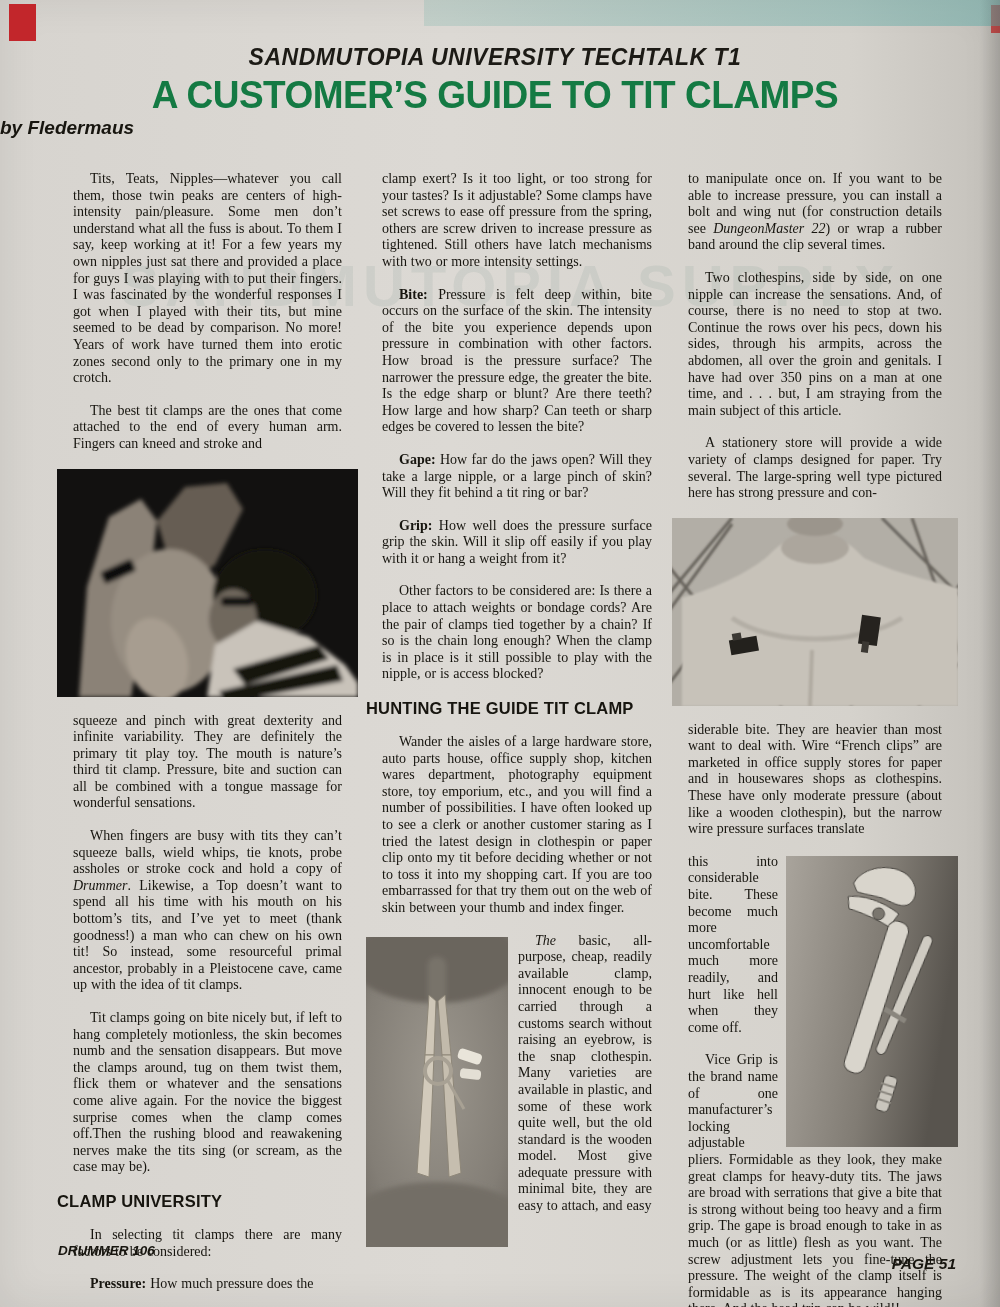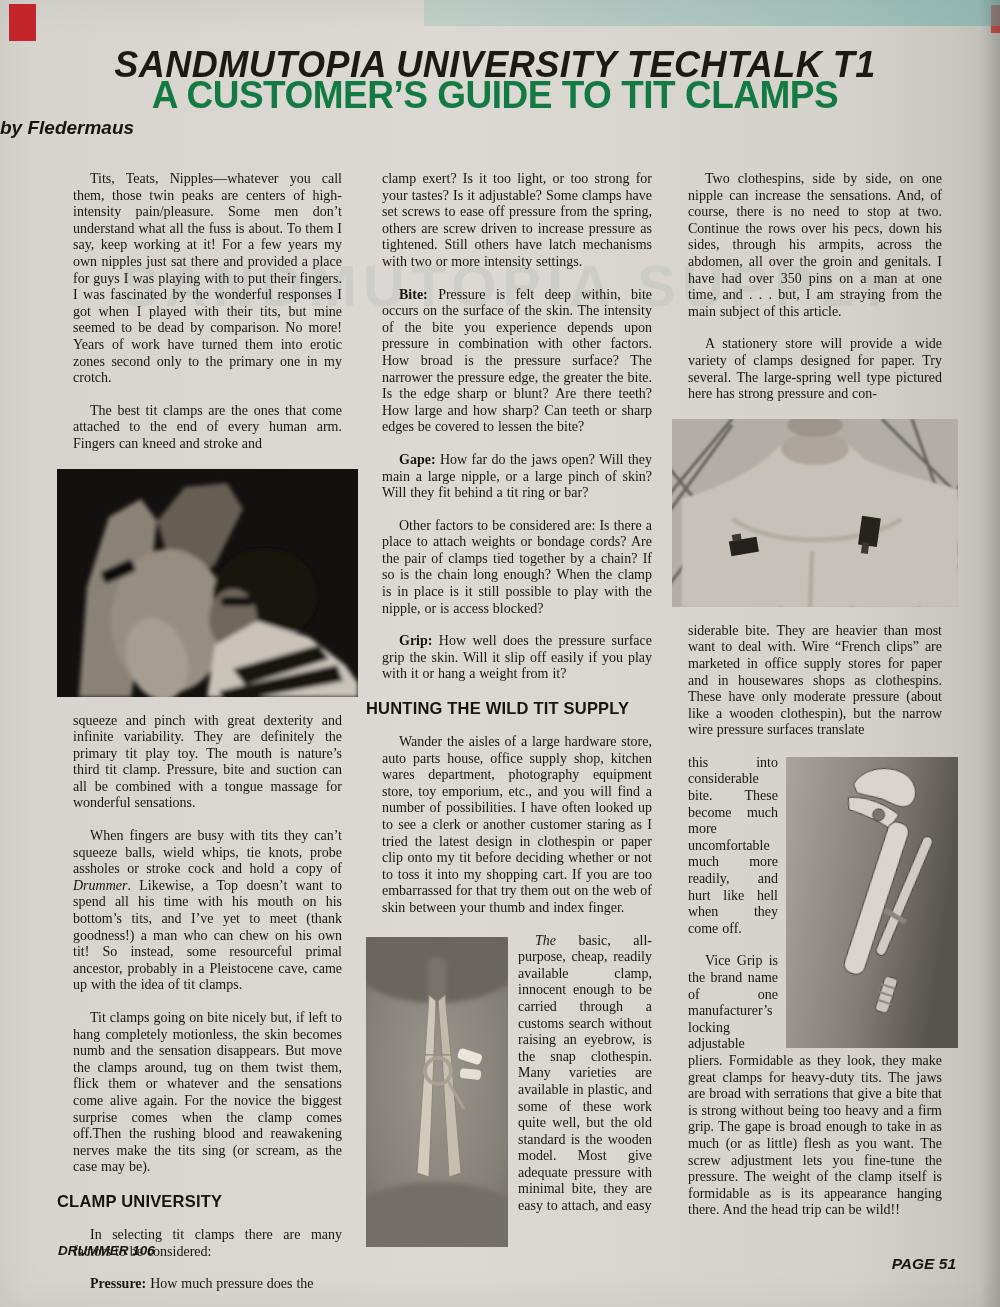--- a/index.html
+++ b/index.html
@@ -17,21 +17,21 @@
   .edge-shade{position:absolute;right:0;top:0;width:20px;height:100%;
     background:linear-gradient(90deg,rgba(0,0,0,0),rgba(0,0,0,.14));}
   .ghost{
     position:absolute;left:40px;right:20px;top:252px;text-align:center;
     font-family:"Liberation Sans",sans-serif;font-weight:bold;font-size:58px;letter-spacing:6px;
     color:rgba(35,80,70,.07);pointer-events:none;white-space:nowrap;
   }
   
   .kicker{position:absolute;left:0;right:10px;top:44px;text-align:center;
     font-family:"Liberation Sans",sans-serif;font-style:italic;font-weight:600;
-    font-size:36px;letter-spacing:.5px;color:#1c1a15;}
+    font-size:23px;letter-spacing:.5px;color:#1c1a15;}
   .title{position:absolute;left:0;right:10px;top:74px;text-align:center;
     font-family:"Liberation Sans",sans-serif;font-weight:bold;
     font-size:37px;letter-spacing:-.5px;color:var(--green,#147a43);
     transform:scaleY(1.06);}
   .byline{position:absolute;left:0;right:10px;top:117px;text-align:left;
     font-family:"Liberation Sans",sans-serif;font-style:italic;font-weight:600;font-size:19px;}
   
   .col{position:absolute;top:155px;}
   #col1{left:57px;width:301px;}
   #col2{left:366px;width:302px;}
@@ -105,24 +105,24 @@
         <div class="subhead">CLAMP UNIVERSITY</div>
         <p><span>In selecting tit clamps there are many factors to be considered:</span></p>
         <p><span class="strong">Pressure: </span><span>How much pressure does the</span></p>
       </div>
   </div>
 
   <div class="col" id="col2">
     <div>
         <p class="flush"><span>clamp exert? Is it too light, or too strong for your tastes? Is it adjustable? Some clamps have set screws to ease off pressure from the spring, others are screw driven to increase pressure as tightened. Still others have latch mechanisms with two or more intensity settings.</span></p>
         <p><span class="strong">Bite: </span><span>Pressure is felt deep within, bite occurs on the surface of the skin. The intensity of the bite you experience depends upon pressure in combination with other factors. How broad is the pressure surface? The narrower the pressure edge, the greater the bite. Is the edge sharp or blunt? Are there teeth? How large and how sharp? Can teeth or sharp edges be covered to lessen the bite?</span></p>
-        <p><span class="strong">Gape: </span><span>How far do the jaws open? Will they main a large nipple, or a large pinch of skin? Will they fit behind a tit ring or bar?</span></p>
+        <p><span class="strong">Gape: </span><span>How far do the jaws open? Will they take a large nipple, or a large pinch of skin? Will they fit behind a tit ring or bar?</span></p>
+        <p><span class="strong">Grip: </span><span>How well does the pressure surface grip the skin. Will it slip off easily if you play with it or hang a weight from it?</span></p>
         <p><span>Other factors to be considered are: Is there a place to attach weights or bondage cords? Are the pair of clamps tied together by a chain? If so is the chain long enough? When the clamp is in place is it still possible to play with the nipple, or is access blocked?</span></p>
-        <p><span class="strong">Grip: </span><span>How well does the pressure surface grip the skin. Will it slip off easily if you play with it or hang a weight from it?</span></p>
-        <div class="subhead">HUNTING THE WILD TIT SUPPLY</div>
+        <div class="subhead">HUNTING THE GUIDE TIT CLAMP</div>
         <p><span>Wander the aisles of a large hardware store, auto parts house, office supply shop, kitchen wares department, photography equipment store, toy emporium, etc., and you will find a number of possibilities. I have often looked up to see a clerk or another customer staring as I tried the latest design in clothespin or paper clip onto my tit before deciding whether or not to toss it into my shopping cart. If you are too embarrassed for that try them out on the web of skin between your thumb and index finger.</span></p>
       </div>
     <div>
       <figure class="photo photo2">
         <svg width="142" height="310" viewBox="0 0 142 310" preserveAspectRatio="none">
           <defs>
             <radialGradient id="r2" cx="50%" cy="45%" r="75%">
               <stop offset="0%" stop-color="#9b968d"></stop>
                 <stop offset="70%" stop-color="#837e76"></stop>
                 <stop offset="100%" stop-color="#6e6962"></stop>
@@ -150,20 +150,21 @@
         </svg>
       </figure>
       <div>
           <p><span class="em">The </span><span>basic, all-purpose, cheap, readily available clamp, innocent enough to be carried through a customs search without raising an eyebrow, is the snap clothespin. Many varieties are available in plastic, and some of these work quite well, but the old standard is the wooden model. Most give adequate pressure with minimal bite, they are easy to attach, and easy</span></p>
         </div>
     </div>
   </div>
 
   <div class="col" id="col3">
     <div>
+        <p class="flush"><span>to manipulate once on. If you want to be able to increase pressure, you can install a bolt and wing nut (for construction details see </span><span class="em">DungeonMaster 22</span><span>) or wrap a rubber band around the clip several times.</span></p>
         <p><span>Two clothespins, side by side, on one nipple can increase the sensations. And, of course, there is no need to stop at two. Continue the rows over his pecs, down his sides, through his armpits, across the abdomen, all over the groin and genitals. I have had over 350 pins on a man at one time, and . . . but, I am straying from the main subject of this article.</span></p>
         <p><span>A stationery store will provide a wide variety of clamps designed for paper. Try several. The large-spring well type pictured here has strong pressure and con-</span></p>
       </div>
     <figure class="photo photo3">
       <svg width="286" height="188" viewBox="0 0 286 188" preserveAspectRatio="none">
         <defs>
             <filter id="b3">
               <feGaussianBlur stdDeviation="1"></feGaussianBlur>
             </filter>
           </defs>

